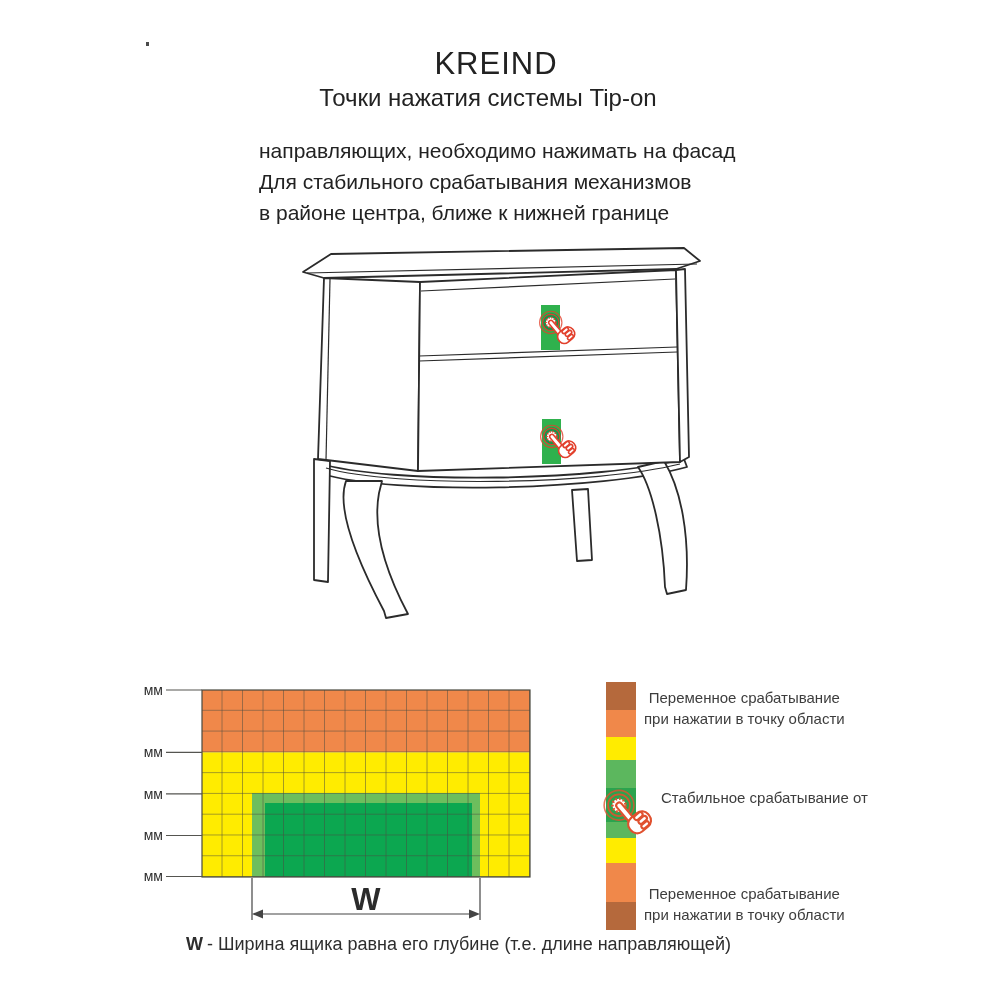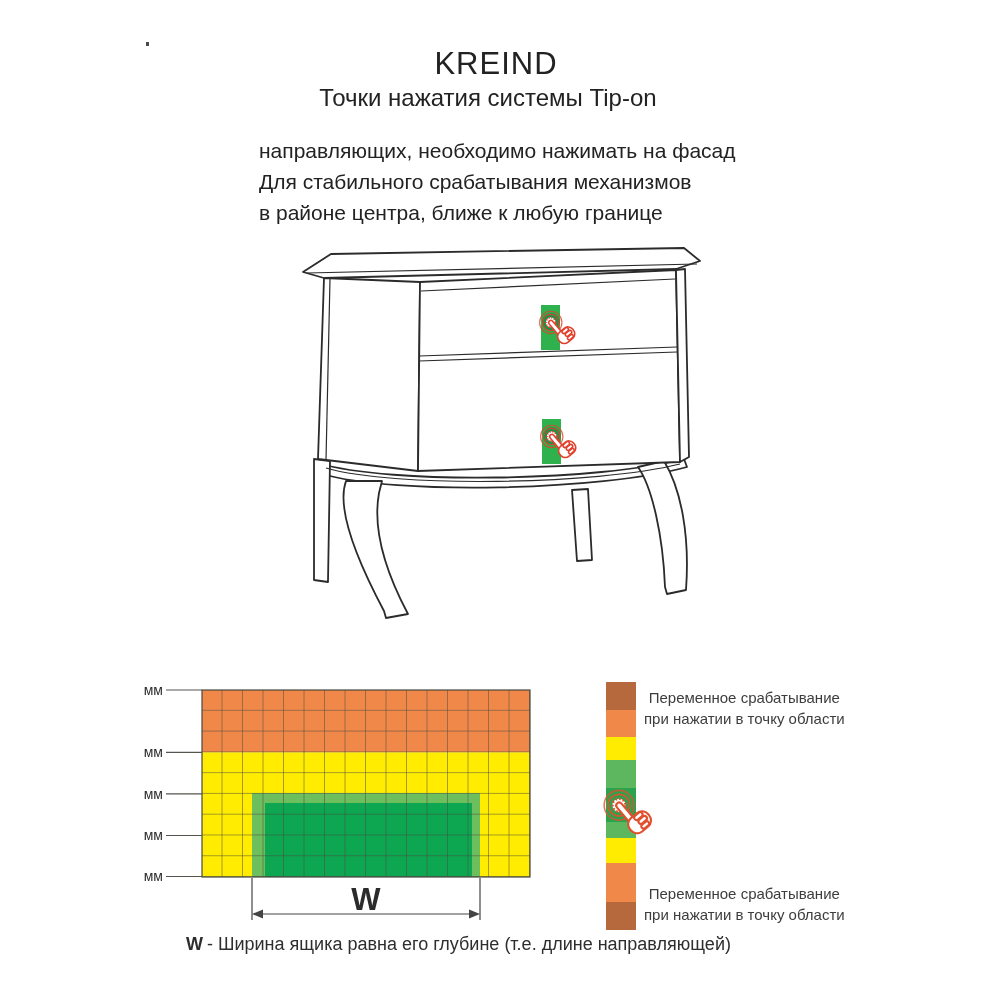--- a/index.html
+++ b/index.html
@@ -31,21 +31,21 @@
 <div class="canvas">
 
   <div class="dot"></div>
 
   <div class="brand">KREIND</div>
   <div class="subtitle">Точки нажатия системы Tip-on</div>
 
   <div class="intro">
     <div>направляющих, необходимо нажимать на фасад</div>
     <div>Для стабильного срабатывания механизмов</div>
-    <div>в районе центра, ближе к любую границе</div>
+    <div>в районе центра, ближе к нижней границе</div>
   </div>
 
   <svg class="abs" style="left:270px;top:235px;" width="450" height="405" viewBox="0 0 450 405">
     <defs>
       <symbol id="touchhand" viewBox="0 0 64 64" overflow="visible">
         <g fill="none" stroke="currentColor">
           <circle cx="24" cy="22" r="17" stroke-width="1.8" opacity="0.8"></circle>
           <circle cx="24" cy="22" r="12.5" stroke-width="2" opacity="0.9"></circle>
           <circle cx="24" cy="22" r="7.5" fill="#ffffff" stroke-width="3" stroke-dasharray="2 2.4"></circle>
         </g>
@@ -155,20 +155,21 @@
 
   <svg class="abs" style="left:598px;top:786px;" width="60" height="60" viewBox="0 0 60 60">
     <use href="#touchhand" x="0" y="0" width="56" height="56" color="#E0512F"></use>
   </svg>
 
   <div class="legend-text" style="left:644px;top:687px;">
     <div>Переменное срабатывание</div>
     <div>при нажатии в точку области</div>
   </div>
   <div class="legend-text" style="left:661px;top:787px;">
+    <div>Стабильное срабатывание от</div>
   </div>
   <div class="legend-text" style="left:644px;top:883px;">
     <div>Переменное срабатывание</div>
     <div>при нажатии в точку области</div>
   </div>
 
   <div class="footnote">
     <b>W</b><span>- Ширина ящика равна его глубине (т.е. длине направляющей)</span>
   </div>
 

